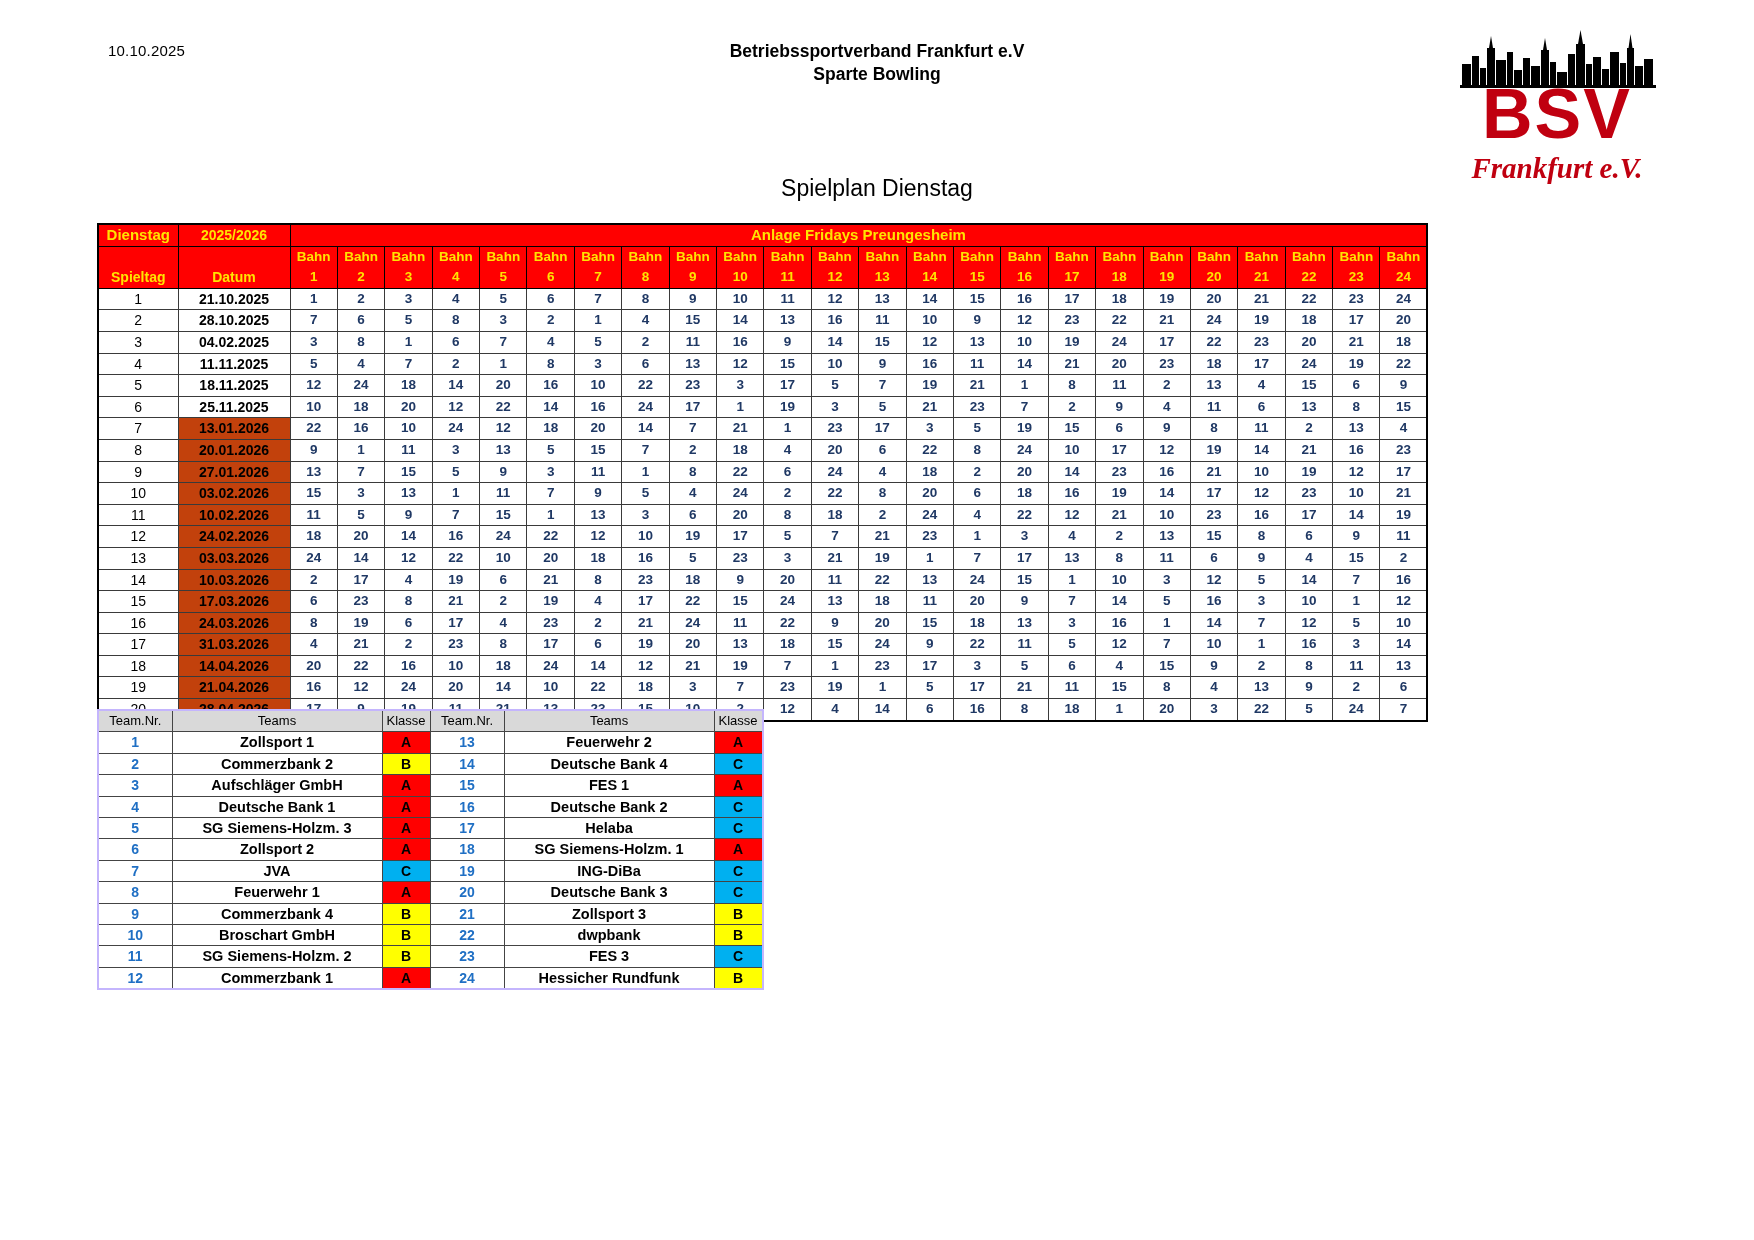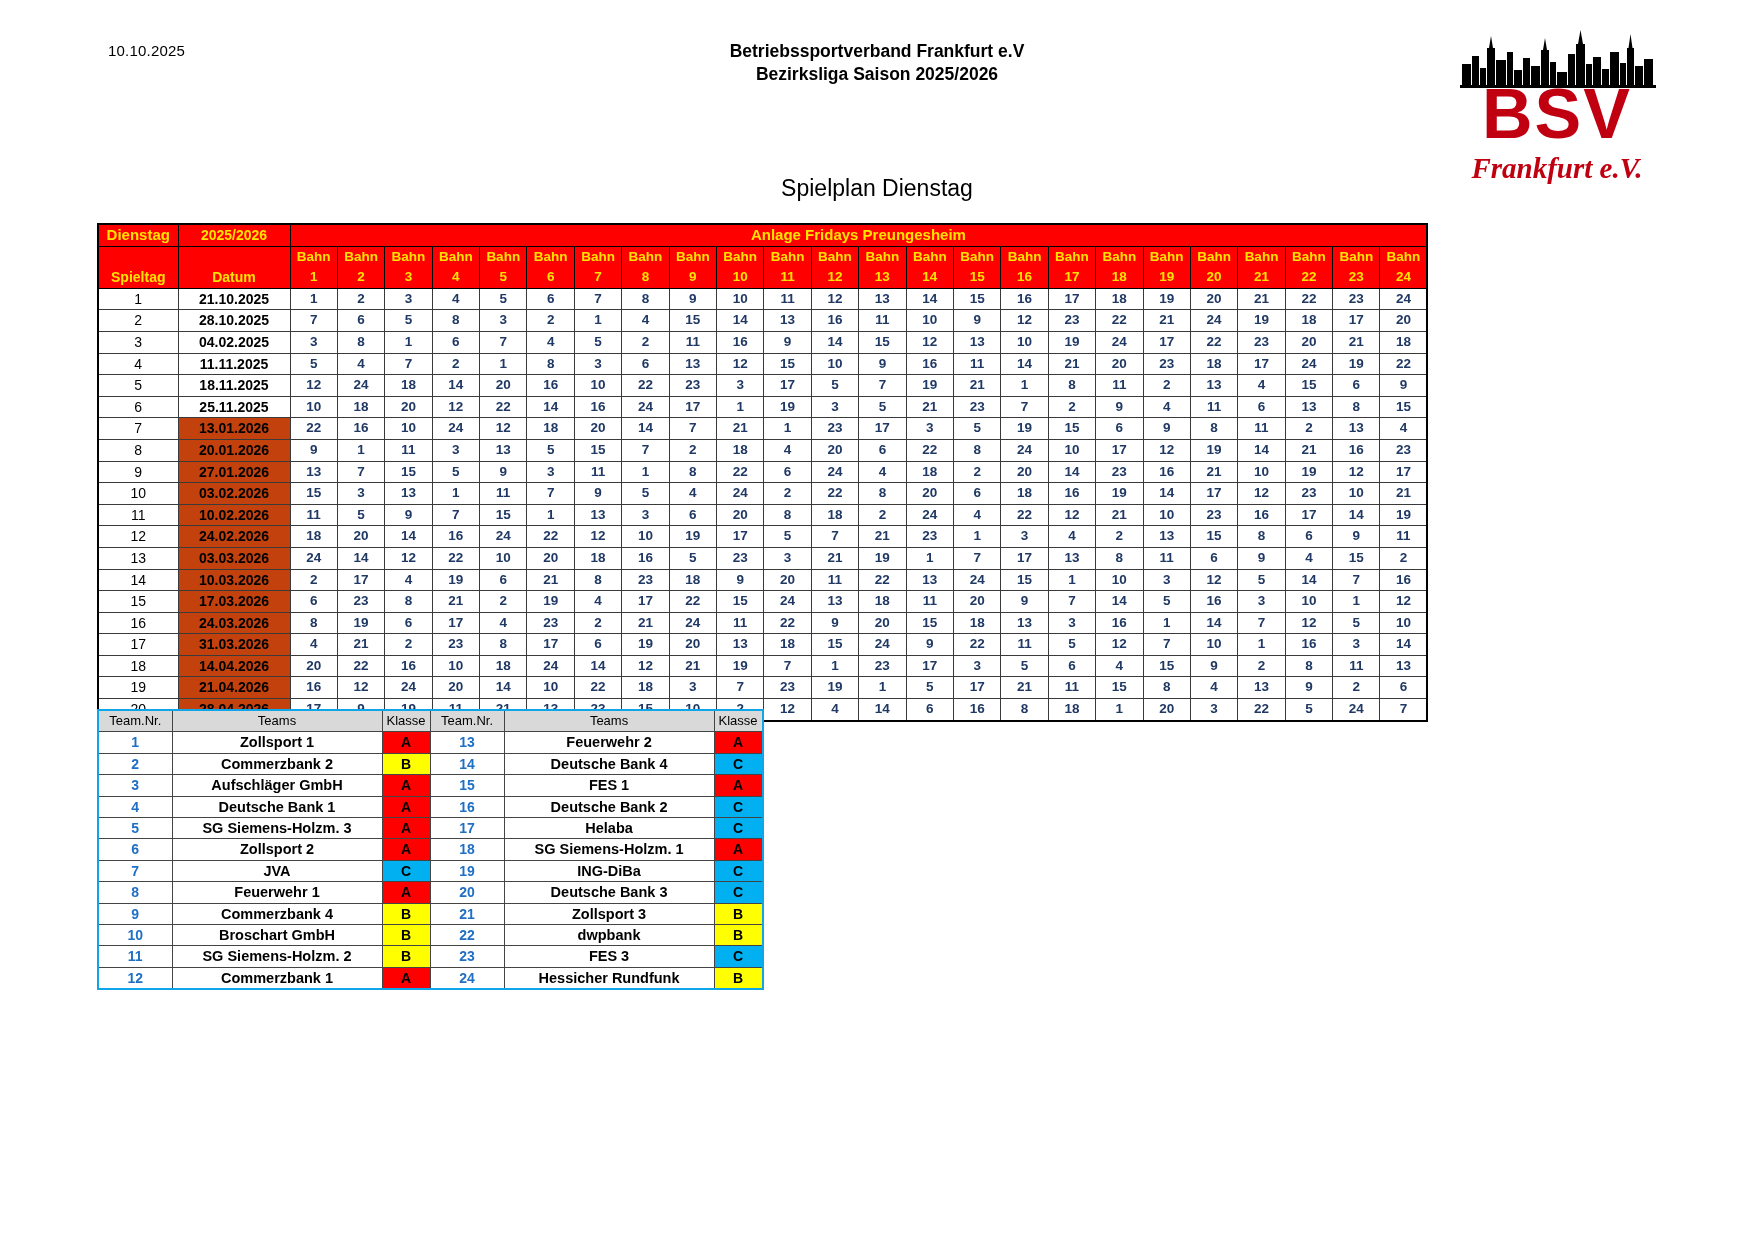--- a/index.html
+++ b/index.html
@@ -141,21 +141,21 @@
 
   
   .teams-wrap {
     position: absolute;
     left: 97px;
     top: 709px;
   }
   table.teams {
     border-collapse: collapse;
     table-layout: fixed;
-    border: 2px solid #0ea5e9;
+    border: 2px solid #c4b5fd;
     font-size: 14px;
   }
   table.teams td, table.teams th {
     border: 1px solid #444;
     height: 20.4px;
     line-height: 20.4px;
     padding: 0 4px;
     white-space: nowrap;
     overflow: hidden;
   }
@@ -191,21 +191,21 @@
   td.t-kl[data-klasse="B"] { background: #ffff00; }
   td.t-kl[data-klasse="C"] { background: #00b0f0; }
 </style>
 </head>
 <body>
 
 <div class="doc-date">10.10.2025</div>
 
 <div class="title-block">
   <span class="t-line">Betriebssportverband Frankfurt e.V</span>
-  <span class="t-line">Bezirksliga Saison 2025/2026</span>
+  <span class="t-line">Sparte Bowling</span>
 </div>
 
 <div class="logo">
   <svg class="skyline" viewBox="0 0 196 58">
     <g fill="#000000">
       <rect x="2" y="34" width="9" height="24"></rect>
       <rect x="12" y="26" width="7" height="32"></rect>
       <rect x="20" y="38" width="6" height="20"></rect>
       <rect x="27" y="18" width="8" height="40"></rect>
       <polygon points="31,6 33,18 29,18"></polygon>

